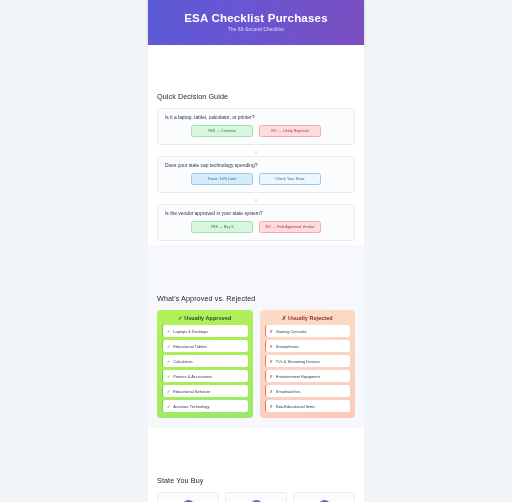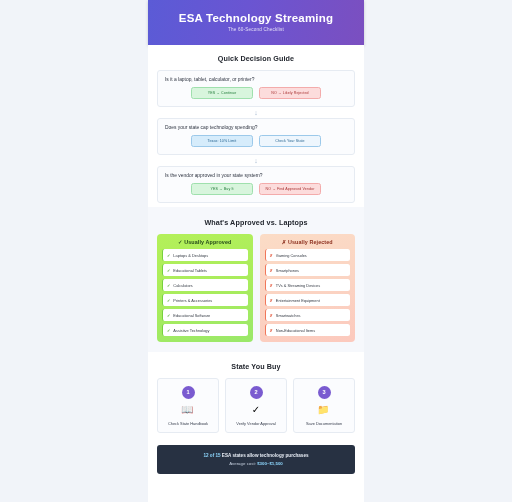--- a/index.html
+++ b/index.html
@@ -38,26 +38,27 @@
     color: #e2dcf7;
     font-size: 4.6px;
     margin-top: 3px;
     letter-spacing: .2px;
   }
 
   
   .section { padding: 9px 9px 4px; background: #ffffff; }
   .section.alt { background: #f6f8fc; }
   .sec-title {
-    text-align: center;
+    text-align: left;
     font-size: 7.2px;
-    font-weight: bold;
+    font-weight: normal;
     color: #23272f;
     margin-bottom: 7px;
     letter-spacing: .1px;
+    margin-top: 38px;
   }
 
   
   .step {
     background: #fbfcfe;
     border: .6px solid #e6ebf2;
     border-radius: 3px;
     padding: 6px 7px 7px;
   }
   .step-q {
@@ -156,21 +157,21 @@
   .footer .l2 { color: #c3cddc; font-size: 4.4px; margin-top: 3px; }
   .footer .l2 b { color: #8fd8ff; font-weight: bold; }
 </style>
 </head>
 <body>
 
 <div class="page">
   <div class="sheet">
 
     <div class="header">
-      <h1>ESA Technology Streaming</h1>
+      <h1>ESA Checklist Purchases</h1>
       <div class="sub">The 60-Second Checklist</div>
     </div>
 
     <div class="section">
       <div class="sec-title">Quick Decision Guide</div>
 
       <div class="step">
         <div class="step-q">Is it a laptop, tablet, calculator, or printer?</div>
         <div class="step-btns">
           <div class="chip green">YES → Continue</div>
@@ -193,21 +194,21 @@
       <div class="step">
         <div class="step-q">Is the vendor approved in your state system?</div>
         <div class="step-btns">
           <div class="chip green">YES → Buy It</div>
           <div class="chip red">NO → Find Approved Vendor</div>
         </div>
       </div>
     </div>
 
     <div class="section alt" style="padding-top:11px;padding-bottom:10px;">
-      <div class="sec-title">What's Approved vs. Laptops</div>
+      <div class="sec-title">What's Approved vs. Rejected</div>
       <div class="panels">
 
         <div class="panel approved">
           <div class="panel-head">✓ Usually Approved</div>
           <div class="item">
               <span class="mark">✓</span>
               <span>Laptops &amp; Desktops</span>
             </div>
           <div class="item">
               <span class="mark">✓</span>

